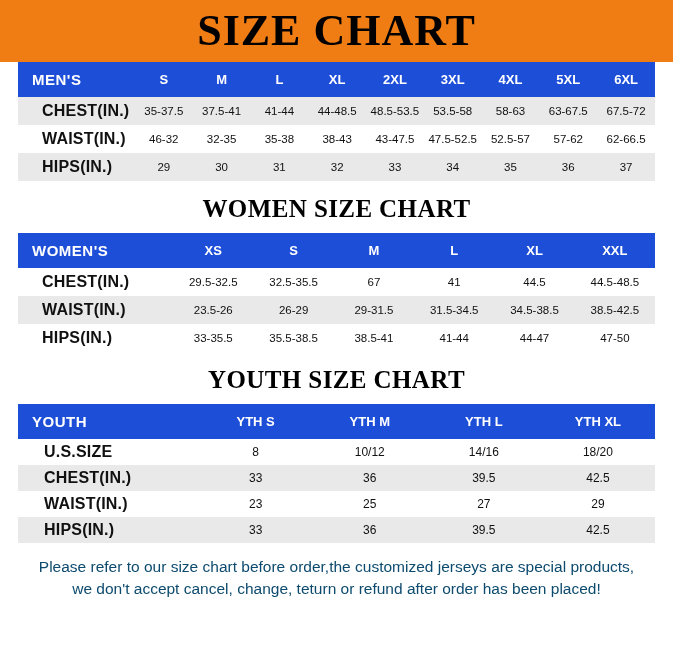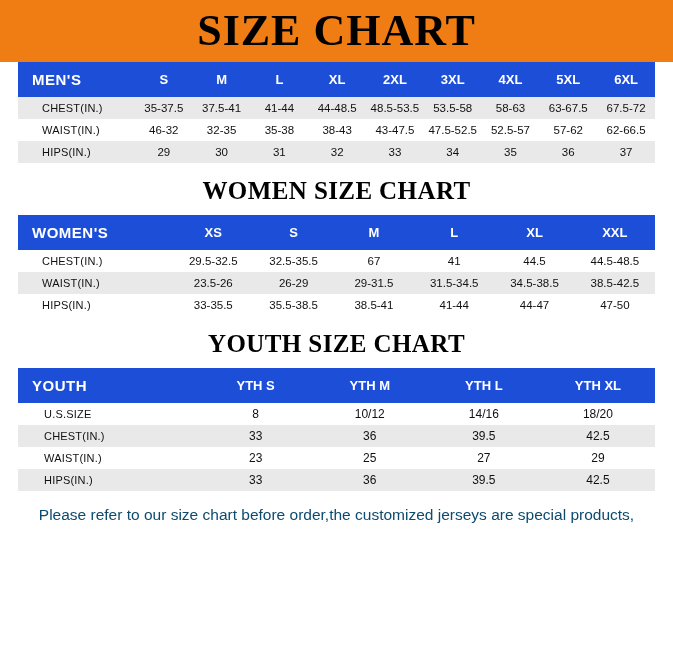--- a/index.html
+++ b/index.html
@@ -71,22 +71,22 @@
     font-size: 13px;
     padding: 9px 1px;
   }
   table.size-table thead th.rowhead {
     text-align: left;
     padding-left: 14px;
     font-size: 15px;
     letter-spacing: 0.5px;
   }
   table.size-table tbody td.rowhead {
-    font-weight: normal;
-    font-size: 11px;
+    font-weight: bold;
+    font-size: 16px;
     text-align: left;
     padding-left: 24px;
     letter-spacing: 0.2px;
   }
   table.size-table tbody tr.alt td {
     background: #e9e9e9;
   }
   table.size-table tbody tr.plain td {
     background: #ffffff;
   }
@@ -268,15 +268,16 @@
           <td>36</td>
           <td>39.5</td>
           <td>42.5</td>
         </tr>
       </tbody>
     </table>
   </div>
 
   <div class="footer-note">
     <div>Please refer to our size chart before order,the customized jerseys are special products,</div>
+    <div>we don't accept cancel, change, teturn or refund after order has been placed!</div>
   </div>
 
 </div>
 
 </body></html>

